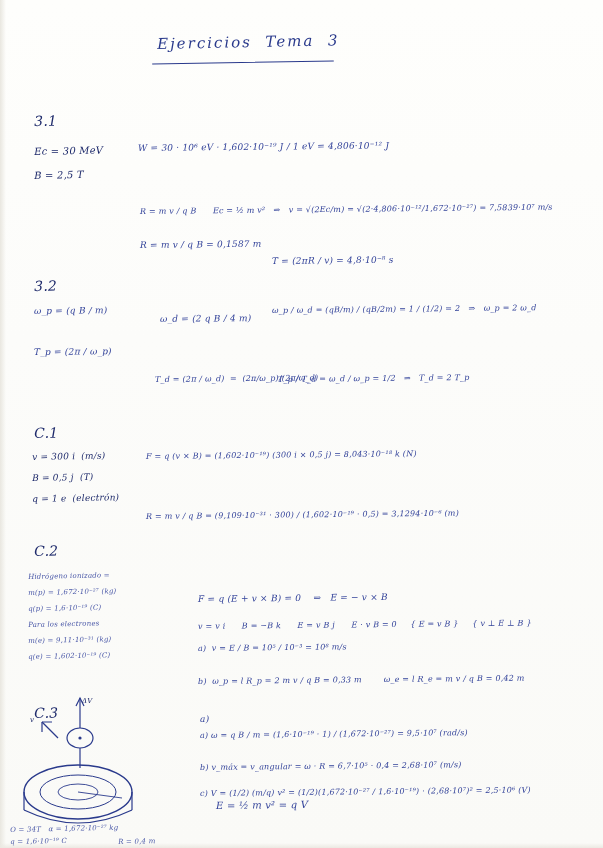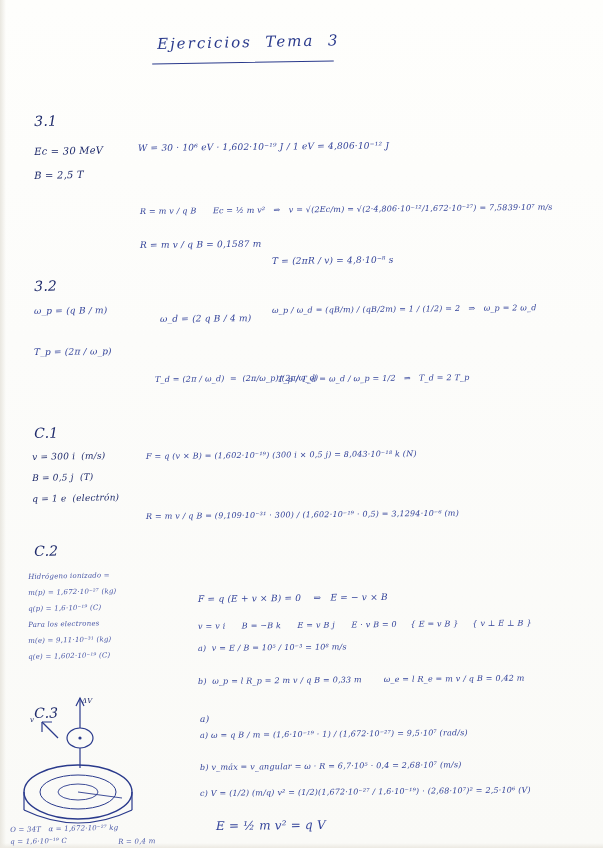--- a/index.html
+++ b/index.html
@@ -133,21 +133,21 @@
   <div class="hand sm ink-mid rot2" style="left:198px; top:622px; font-size:8px;">v = v i      B = −B k      E = v B j      E · v B = 0     { E = v B }     { v ⊥ E ⊥ B }</div>
   <div class="hand sm ink-mid rot2" style="left:198px; top:644px; font-size:8px;">a)  v = E / B = 10⁵ / 10⁻³ = 10⁸ m/s</div>
   <div class="hand sm ink-mid rot2" style="left:198px; top:677px; font-size:8px;">b)  ω_p = l R_p = 2 m v / q B = 0,33 m        ω_e = l R_e = m v / q B = 0,42 m</div>
 
   <div class="hand lg ink-dark rot" style="left:34px; top:705px; font-size:14px;">C.3</div>
 
   <div class="hand sm ink-mid rot2" style="left:200px; top:714px;">a)</div>
   <div class="hand sm ink-mid rot2" style="left:200px; top:731px; font-size:8px;">a) ω = q B / m = (1,6·10⁻¹⁹ · 1) / (1,672·10⁻²⁷) = 9,5·10⁷ (rad/s)</div>
   <div class="hand sm ink-mid rot2" style="left:200px; top:763px; font-size:8px;">b) v_máx = v_angular = ω · R = 6,7·10⁵ · 0,4 = 2,68·10⁷ (m/s)</div>
   <div class="hand sm ink-mid rot2" style="left:200px; top:789px; font-size:8px;">c) V = (1/2) (m/q) v² = (1/2)(1,672·10⁻²⁷ / 1,6·10⁻¹⁹) · (2,68·10⁷)² = 2,5·10⁶ (V)</div>
-  <div class="hand sm ink-mid rot2" style="left:216px; top:820px; font-size:12px;">E = ½ m v² = q V</div>
+  <div class="hand sm ink-mid rot2" style="left:216px; top:800px; font-size:10px;">E = ½ m v² = q V</div>
 
   <div class="drawing">
     <svg width="132" height="150" viewBox="0 0 132 150">
 
       <path d="M62 4 L62 34" stroke="#2a3a8c" stroke-width="1.2" fill="none"></path>
       <path d="M58 12 L62 4 L66 12" stroke="#2a3a8c" stroke-width="1.2" fill="none"></path>
 
       <ellipse cx="62" cy="44" rx="13" ry="10" stroke="#2a3a8c" stroke-width="1.2" fill="none"></ellipse>
       <circle cx="62" cy="44" r="1.6" fill="#2a3a8c"></circle>
 

